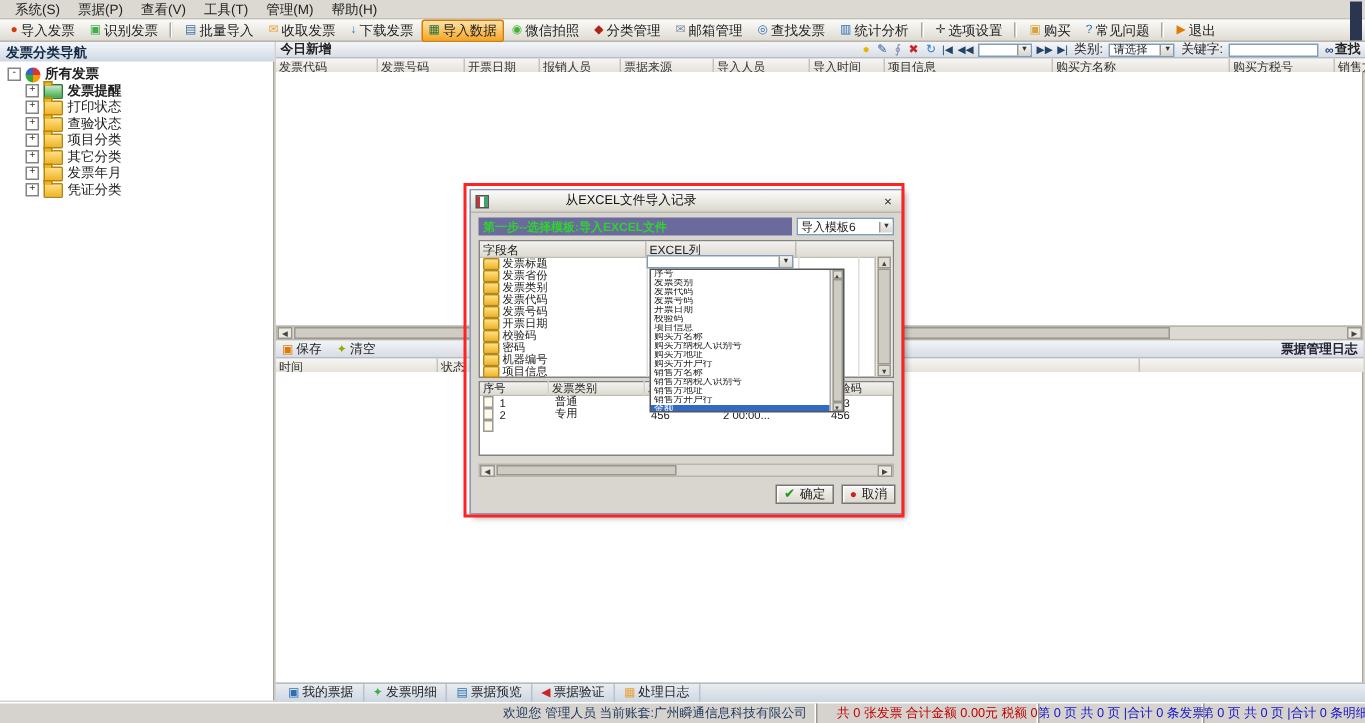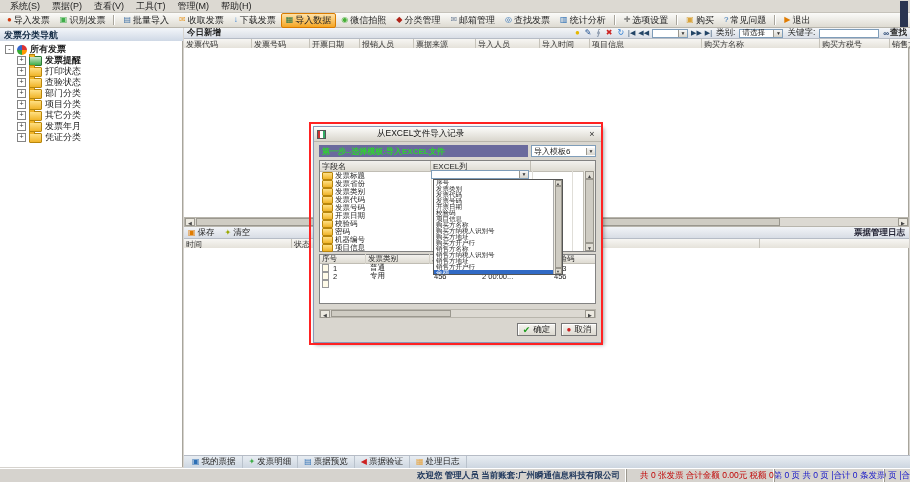--- a/index.html
+++ b/index.html
@@ -91,21 +91,21 @@
 
   .tabbar{position:absolute;left:184px;top:455px;right:0;height:13px;box-sizing:border-box;
           background:linear-gradient(#e8edf2,#cdd6e0);border-top:1px solid #b6bcc6;
           display:flex;align-items:center;font-size:8.5px;padding-left:2px;}
   .tab{display:flex;align-items:center;gap:2px;padding:0 6px;border-right:1px solid #b9c2cc;height:100%;}
 
   .statusbar{position:absolute;left:0;top:468px;width:100%;height:14px;background:#d6d3ce;
              border-top:1px solid #fff;display:flex;font-size:8.5px;align-items:stretch;box-sizing:border-box;}
   .sseg{display:flex;align-items:center;box-sizing:border-box;border-right:1px solid #9a978e;
         box-shadow:inset -1px 0 0 #fff;white-space:nowrap;overflow:hidden;}
-  .s1{width:627px;justify-content:flex-end;padding-right:6px;color:#223a5e;font-weight:bold;}
+  .s1{width:545px;justify-content:flex-end;padding-right:6px;color:#223a5e;}
   .s2{width:148px;justify-content:center;color:#c00000;padding-left:33px;}
   .s3{width:110px;justify-content:center;color:#1515c8;}
   .s4{flex:1;justify-content:center;color:#1515c8;border-right:none;box-shadow:none;}
 
   
   .red-box{position:absolute;left:309px;top:122px;width:294px;height:223px;border:2px solid #ff2222;
            z-index:60;pointer-events:none;box-sizing:border-box;}
   .dialog{position:absolute;left:313px;top:126px;width:287px;height:215px;background:#d9d6cf;
           border:1px solid #8a98b8;box-shadow:2px 2px 4px rgba(0,0,0,.35);z-index:50;font-size:8.5px;}
   .dlg-title{height:14px;background:linear-gradient(#fcfcfa,#d9d6cd);border-bottom:1px solid #b8b5ac;
@@ -273,25 +273,20 @@
         <span class="t-label">打印状态</span>
       </div>
       <div class="tree-row child">
         <span class="expander">+</span>
         <span class="folder"></span>
         <span class="t-label">查验状态</span>
       </div>
       <div class="tree-row child">
         <span class="expander">+</span>
         <span class="folder"></span>
-        <span class="t-label">部门分类</span>
-      </div>
-      <div class="tree-row child">
-        <span class="expander">+</span>
-        <span class="folder"></span>
         <span class="t-label">项目分类</span>
       </div>
       <div class="tree-row child">
         <span class="expander">+</span>
         <span class="folder"></span>
         <span class="t-label">其它分类</span>
       </div>
       <div class="tree-row child">
         <span class="expander">+</span>
         <span class="folder"></span>

